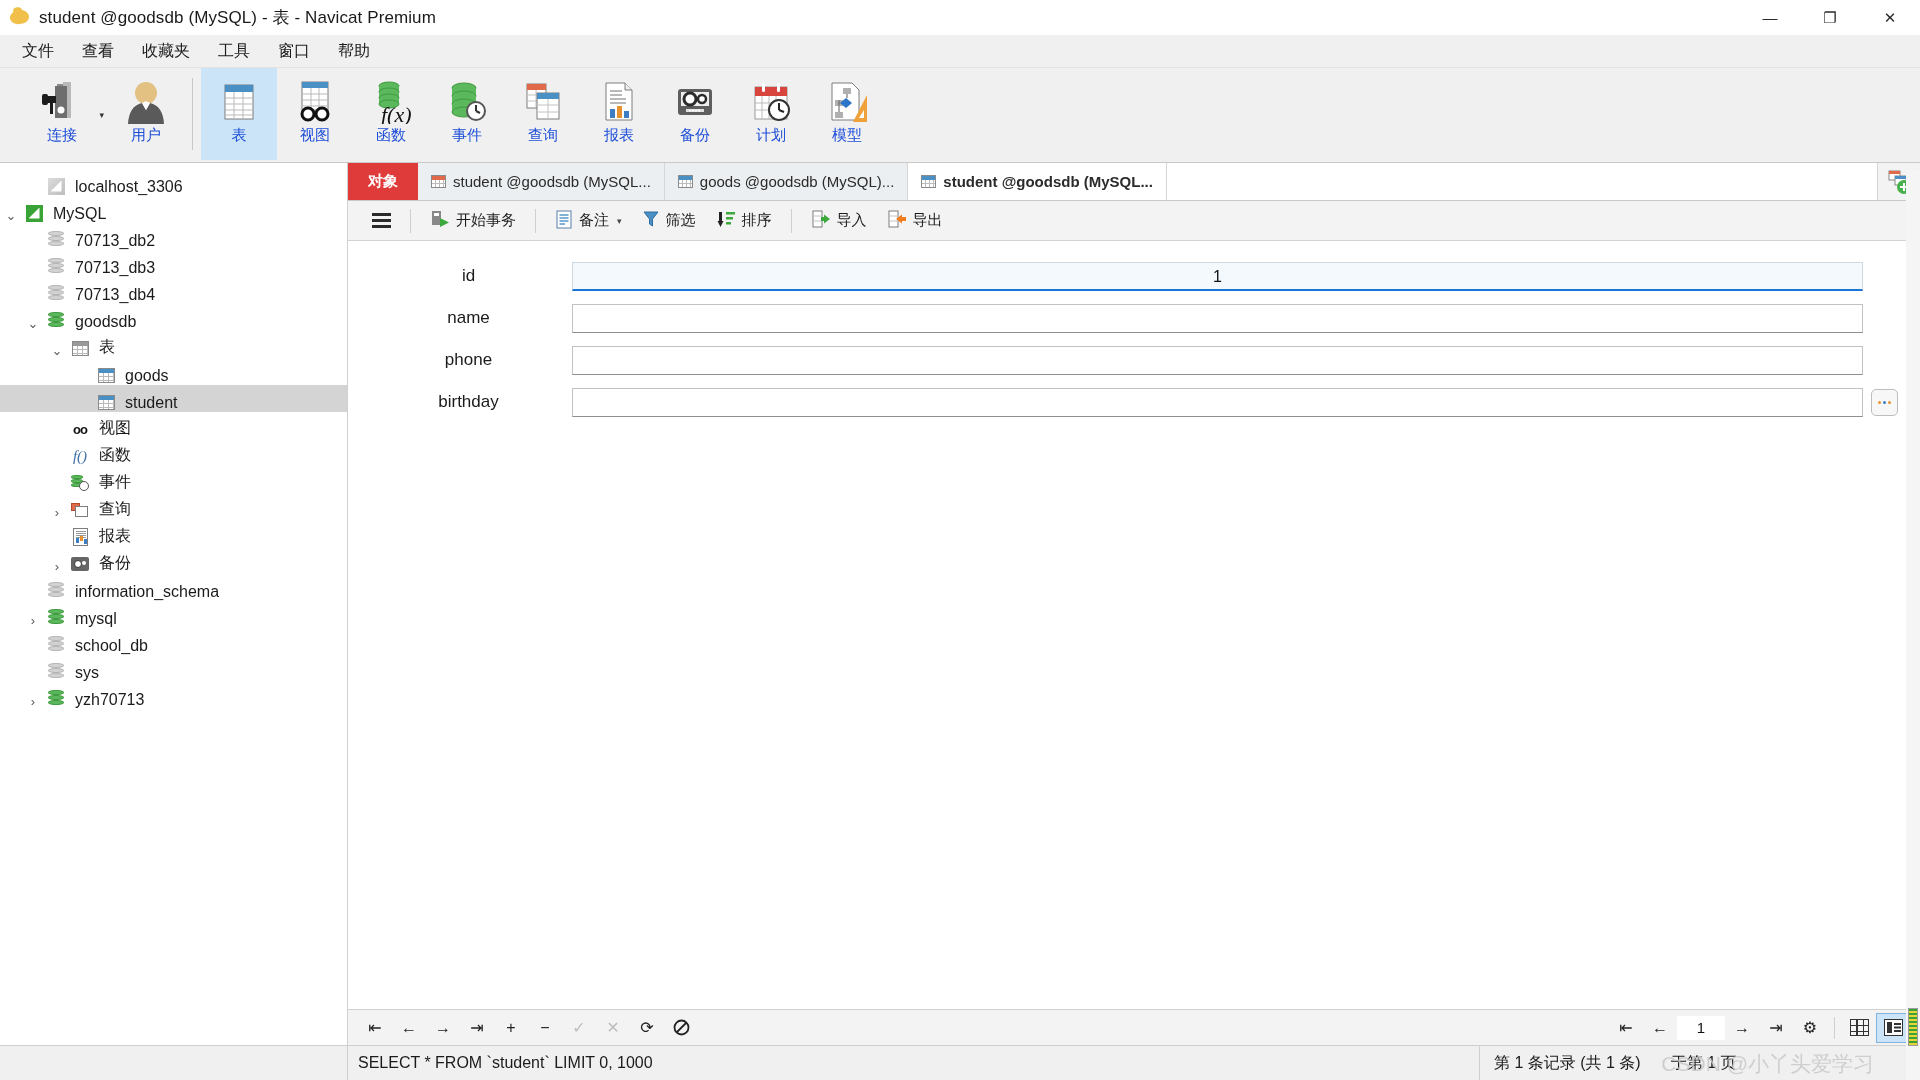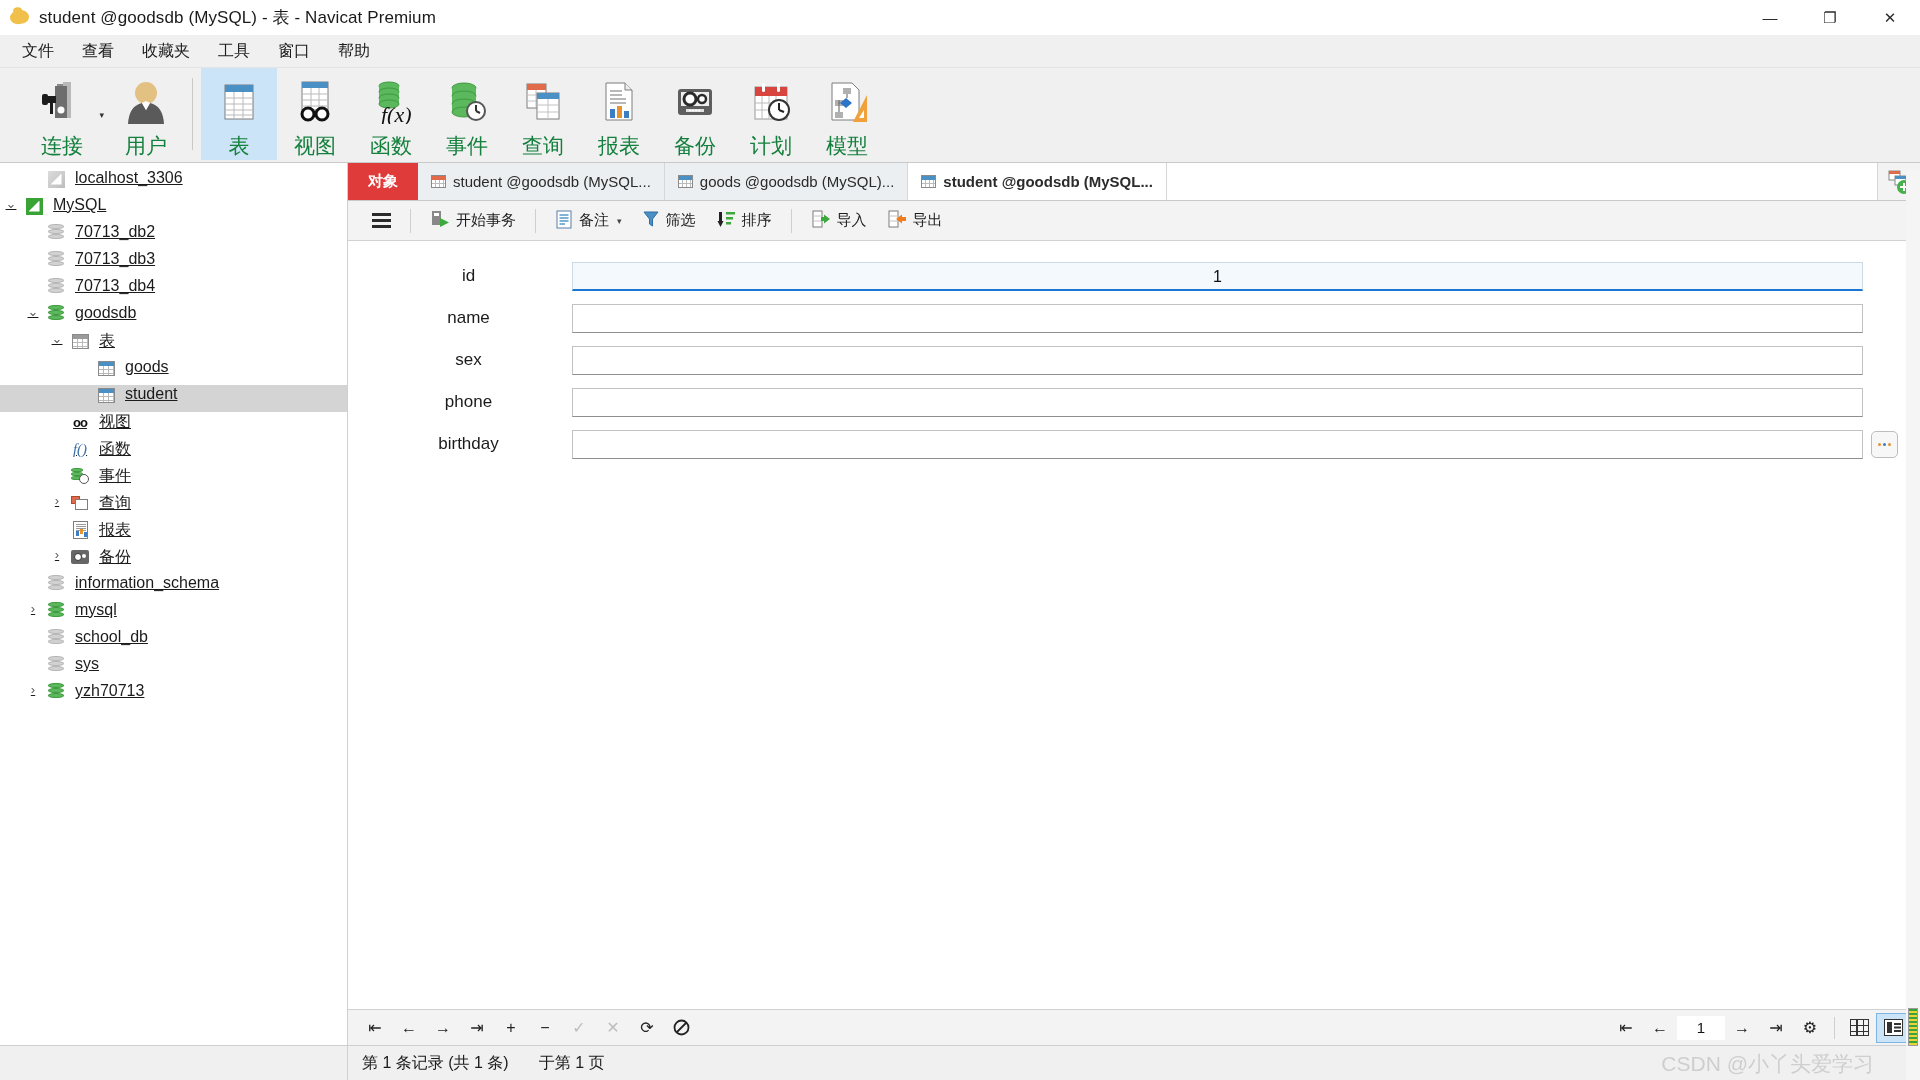--- a/index.html
+++ b/index.html
@@ -51,35 +51,35 @@
     border-bottom:1px solid #c9c9c9;
   }
   .tb-item {
     width:76px; height:92px; display:flex; flex-direction:column;
     align-items:center; justify-content:flex-start; padding-top:10px;
     cursor:default; position:relative;
   }
   .tb-item.wide { width:92px; }
   .tb-item.active { background:#cce4f7; }
   .tb-icon { height:48px; width:52px; display:flex; align-items:center; justify-content:center; }
-  .tb-label { font-size:21px; color:#15803d; margin-top:6px; }
+  .tb-label { font-size:15px; color:#1d4ed8; margin-top:0; }
   .tb-sep { width:1px; height:72px; background:#c8c8c8; margin:10px 8px 0 8px; }
   .tb-caret { position:absolute; right:4px; top:42px; font-size:9px; color:#333; }
 
   
   .body { flex:1; display:flex; min-height:0; }
 
   .sidebar {
     width:348px; min-width:348px; background:#ffffff;
     border-right:1px solid #d0d0d0; padding-top:6px; overflow:hidden;
     position:relative;
   }
   .tree-row {
-    height:27px; display:flex; align-items:flex-start; font-size:16px; color:#1b1b1b;
-    padding-right:6px; white-space:nowrap; cursor:default;text-decoration:underline;
+    height:27px; display:flex; align-items:flex-end; font-size:16px; color:#1b1b1b;
+    padding-right:6px; white-space:nowrap; cursor:default;
   }
   .tree-row.sel { background:#d4d4d4; }
   .twisty { width:22px; min-width:22px; text-align:center; font-size:13px; color:#5a5a5a; }
   .t-icon { width:24px; min-width:24px; height:20px; margin-right:7px; display:flex; align-items:center; justify-content:center; }
 
   
   .ic-host { width:17px; height:17px; background:linear-gradient(135deg,#dcdcdc,#bdbdbd); position:relative; }
   .ic-host:after { content:""; position:absolute; left:3px; top:3px; width:11px; height:11px;
      background:#fff; clip-path: polygon(0 100%, 100% 0, 100% 100%); }
   .ic-mysql { width:17px; height:17px; background:#3aa335; position:relative; }
@@ -777,27 +777,20 @@
         </div>
 
         <div class="frow">
           <div class="flabel">name</div>
           <div class="fctl">
             <div class="finput"></div>
             <div class="spacer-27"></div>
           </div>
         </div>
 
-        <div class="frow">
-          <div class="flabel">sex</div>
-          <div class="fctl">
-            <div class="finput"></div>
-            <div class="spacer-27"></div>
-          </div>
-        </div>
 
         <div class="frow">
           <div class="flabel">phone</div>
           <div class="fctl">
             <div class="finput"></div>
             <div class="spacer-27"></div>
           </div>
         </div>
 
         <div class="frow">
@@ -847,20 +840,21 @@
               <span class="form-ico"></span>
             </div>
         </div>
       </div>
 
     </div>
   </div>
 
   <div class="statusbar">
     <div class="sb-left"></div>
+    <div class="sb-sql">SELECT * FROM `student` LIMIT 0, 1000</div>
     <div class="sb-right">
       <span>第 1 条记录 (共 1 条)</span>
       <span>于第 1 页</span>
     </div>
     <div class="watermark">CSDN @小丫头爱学习</div>
   </div>
 
   <div class="right-strip">
     <div class="bar"></div>
   </div>

